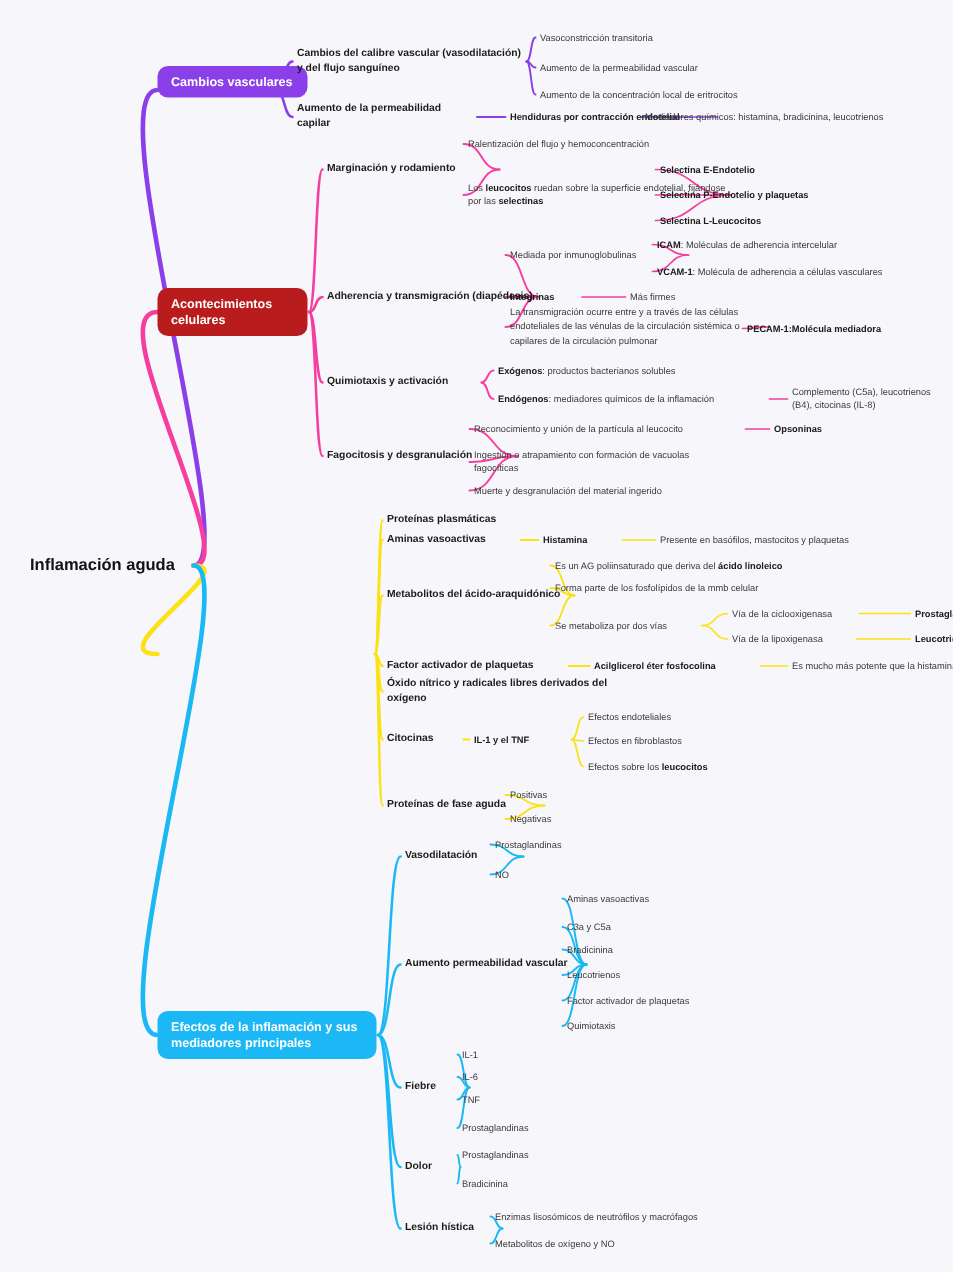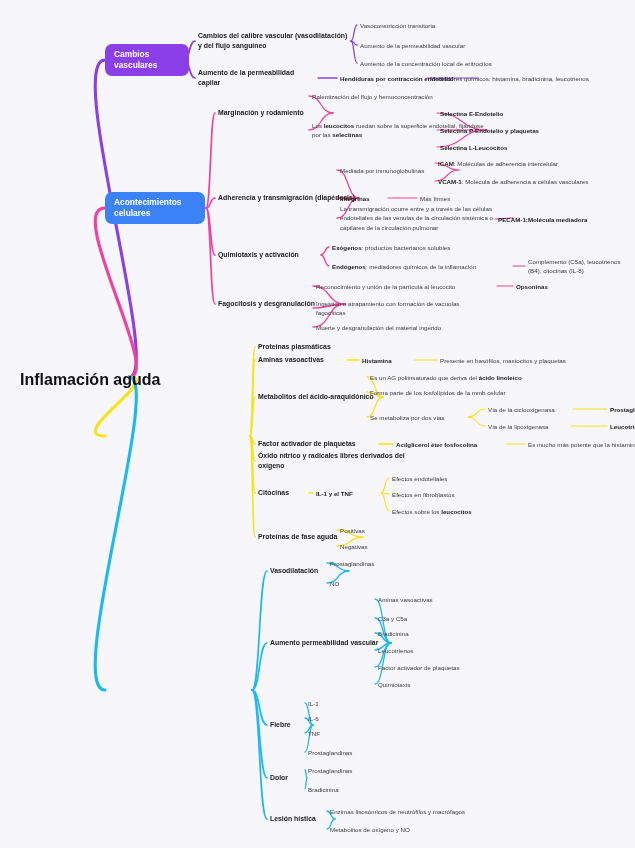--- a/index.html
+++ b/index.html
@@ -8,30 +8,30 @@
     background:#f7f7fb;
     font-family:"Liberation Sans", sans-serif;
     position:relative;
     overflow:hidden;
   }
   #canvas{position:absolute;left:0;top:0;width:635px;height:848px;}
   svg.links{position:absolute;left:0;top:0;width:635px;height:848px;pointer-events:none;}
   .node{position:absolute;box-sizing:border-box;}
   
   .root-node{
-    font-size:16px;font-weight:bold;color:#111;
+    font-size:11px;font-weight:bold;color:#111;
     padding:3px 6px;border-radius:4px;background:transparent;white-space:nowrap;
   }
   
   .pill{
     color:#ffffff;font-weight:bold;font-size:8.4px;
     border-radius:7px;padding:5px 9px;line-height:1.33;
   }
   .pill.purple{background:#8B3FE8;}
-  .pill.pink{background:#3b82f6;}
+  .pill.pink{background:#b91c1c;}
   .pill.yellow{background:#FAE216;color:#1b1b1b;}
   .pill.cyan{background:#1BB8F5;}
   
   .lbl2{font-size:6.9px;font-weight:bold;color:#1b1b1b;line-height:1.45;}
   
   .lbl3{font-size:6.2px;color:#3a3a3a;line-height:1.5;}
   .lbl3 b{color:#1b1b1b;}
   .lbl3.bold{font-weight:bold;color:#1b1b1b;}
 </style>
 </head>
@@ -113,21 +113,21 @@
       <path d="M 313 725 C 308.6 725, 309.4 733, 305 733" stroke="#1BB8F5" stroke-width="1.3" fill="none" stroke-linecap="round"></path>
       <path d="M 313 725 C 308.6 725, 309.4 752, 305 752" stroke="#1BB8F5" stroke-width="1.3" fill="none" stroke-linecap="round"></path>
       <path d="M 252 690 C 260.25 690, 258.75 778, 267 778" stroke="#1BB8F5" stroke-width="1.7" fill="none" stroke-linecap="round"></path>
       <path d="M 307 778 C 305.9 778, 306.1 770, 305 770" stroke="#1BB8F5" stroke-width="1.3" fill="none" stroke-linecap="round"></path>
       <path d="M 307 778 C 305.9 778, 306.1 789, 305 789" stroke="#1BB8F5" stroke-width="1.3" fill="none" stroke-linecap="round"></path>
       <path d="M 252 690 C 260.25 690, 258.75 819, 267 819" stroke="#1BB8F5" stroke-width="1.7" fill="none" stroke-linecap="round"></path>
       <path d="M 335 819 C 330.6 819, 331.4 811, 327 811" stroke="#1BB8F5" stroke-width="1.3" fill="none" stroke-linecap="round"></path>
       <path d="M 335 819 C 330.6 819, 331.4 829, 327 829" stroke="#1BB8F5" stroke-width="1.3" fill="none" stroke-linecap="round"></path>
     </svg>
 <div class="node root-node" style="left: 14px; width: auto; white-space: nowrap; top: 368px;">Inflamación aguda</div>
-    <div class="node pill purple" style="left: 105px; width: 84px; top: 44px;">Cambios vasculares</div>
+    <div class="node pill purple" style="left: 105px; width: 100px; top: 44px;">Cambios vasculares</div>
     <div class="node lbl2 bold" style="left: 198px; width: 150px; top: 31px;">Cambios del calibre vascular (vasodilatación) y del flujo sanguíneo</div>
     <div class="node lbl3" style="left: 360px; width: 130px; top: 21px;">Vasoconstricción transitoria</div>
     <div class="node lbl3" style="left: 360px; width: 150px; top: 41px;">Aumento de la permeabilidad vascular</div>
     <div class="node lbl3" style="left: 360px; width: 175px; top: 59px;">Aumento de la concentración local de eritrocitos</div>
     <div class="node lbl2 bold" style="left: 198px; width: 117px; top: 68px;">Aumento de la permeabilidad capilar</div>
     <div class="node lbl3 bold" style="left: 340px; width: 135px; top: 74px;">Hendiduras por contracción endotelial</div>
     <div class="node lbl3" style="left: 430px; width: 200px; top: 74px;">Mediadores químicos: histamina, bradicinina, leucotrienos</div>
     <div class="node pill pink" style="left: 105px; width: 100px; top: 192px;">Acontecimientos celulares</div>
     <div class="node lbl2 bold" style="left: 218px; width: 112px; top: 108px;">Marginación y rodamiento</div>
     <div class="node lbl3" style="left: 312px; width: 160px; top: 92px;">Ralentización del flujo y hemoconcentración</div>
@@ -169,20 +169,21 @@
     <div class="node lbl3" style="left: 528px; width: 160px; top: 440px;">Es mucho más potente que la histamina</div>
     <div class="node lbl2 bold" style="left: 258px; width: 166px; top: 451px;">Óxido nítrico y radicales libres derivados del oxígeno</div>
     <div class="node lbl2 bold" style="left: 258px; width: 48px; top: 488px;">Citocinas</div>
     <div class="node lbl3 bold" style="left: 316px; width: 62px; top: 489px;">IL-1 y el TNF</div>
     <div class="node lbl3" style="left: 392px; width: 95px; top: 474px;">Efectos endoteliales</div>
     <div class="node lbl3" style="left: 392px; width: 95px; top: 490px;">Efectos en fibroblastos</div>
     <div class="node lbl3" style="left: 392px; width: 116px; top: 507px;">Efectos sobre los <b>leucocitos</b></div>
     <div class="node lbl2 bold" style="left: 258px; width: 102px; top: 532px;">Proteínas de fase aguda</div>
     <div class="node lbl3" style="left: 340px; width: 60px; top: 526px;">Positivas</div>
     <div class="node lbl3" style="left: 340px; width: 60px; top: 542px;">Negativas</div>
+    <div class="node pill cyan" style="left: 105px; width: 146px; top: 674px;">Efectos de la inflamación y sus mediadores principales</div>
     <div class="node lbl2 bold" style="left: 270px; width: 76px; top: 566px;">Vasodilatación</div>
     <div class="node lbl3" style="left: 330px; width: 82px; top: 559px;">Prostaglandinas</div>
     <div class="node lbl3" style="left: 330px; width: 22px; top: 579px;">NO</div>
     <div class="node lbl2 bold" style="left: 270px; width: 118px; top: 638px;">Aumento permeabilidad vascular</div>
     <div class="node lbl3" style="left: 378px; width: 86px; top: 595px;">Aminas vasoactivas</div>
     <div class="node lbl3" style="left: 378px; width: 60px; top: 614px;">C3a y C5a</div>
     <div class="node lbl3" style="left: 378px; width: 58px; top: 629px;">Bradicinina</div>
     <div class="node lbl3" style="left: 378px; width: 62px; top: 646px;">Leucotrienos</div>
     <div class="node lbl3" style="left: 378px; width: 110px; top: 663px;">Factor activador de plaquetas</div>
     <div class="node lbl3" style="left: 378px; width: 62px; top: 680px;">Quimiotaxis</div>

